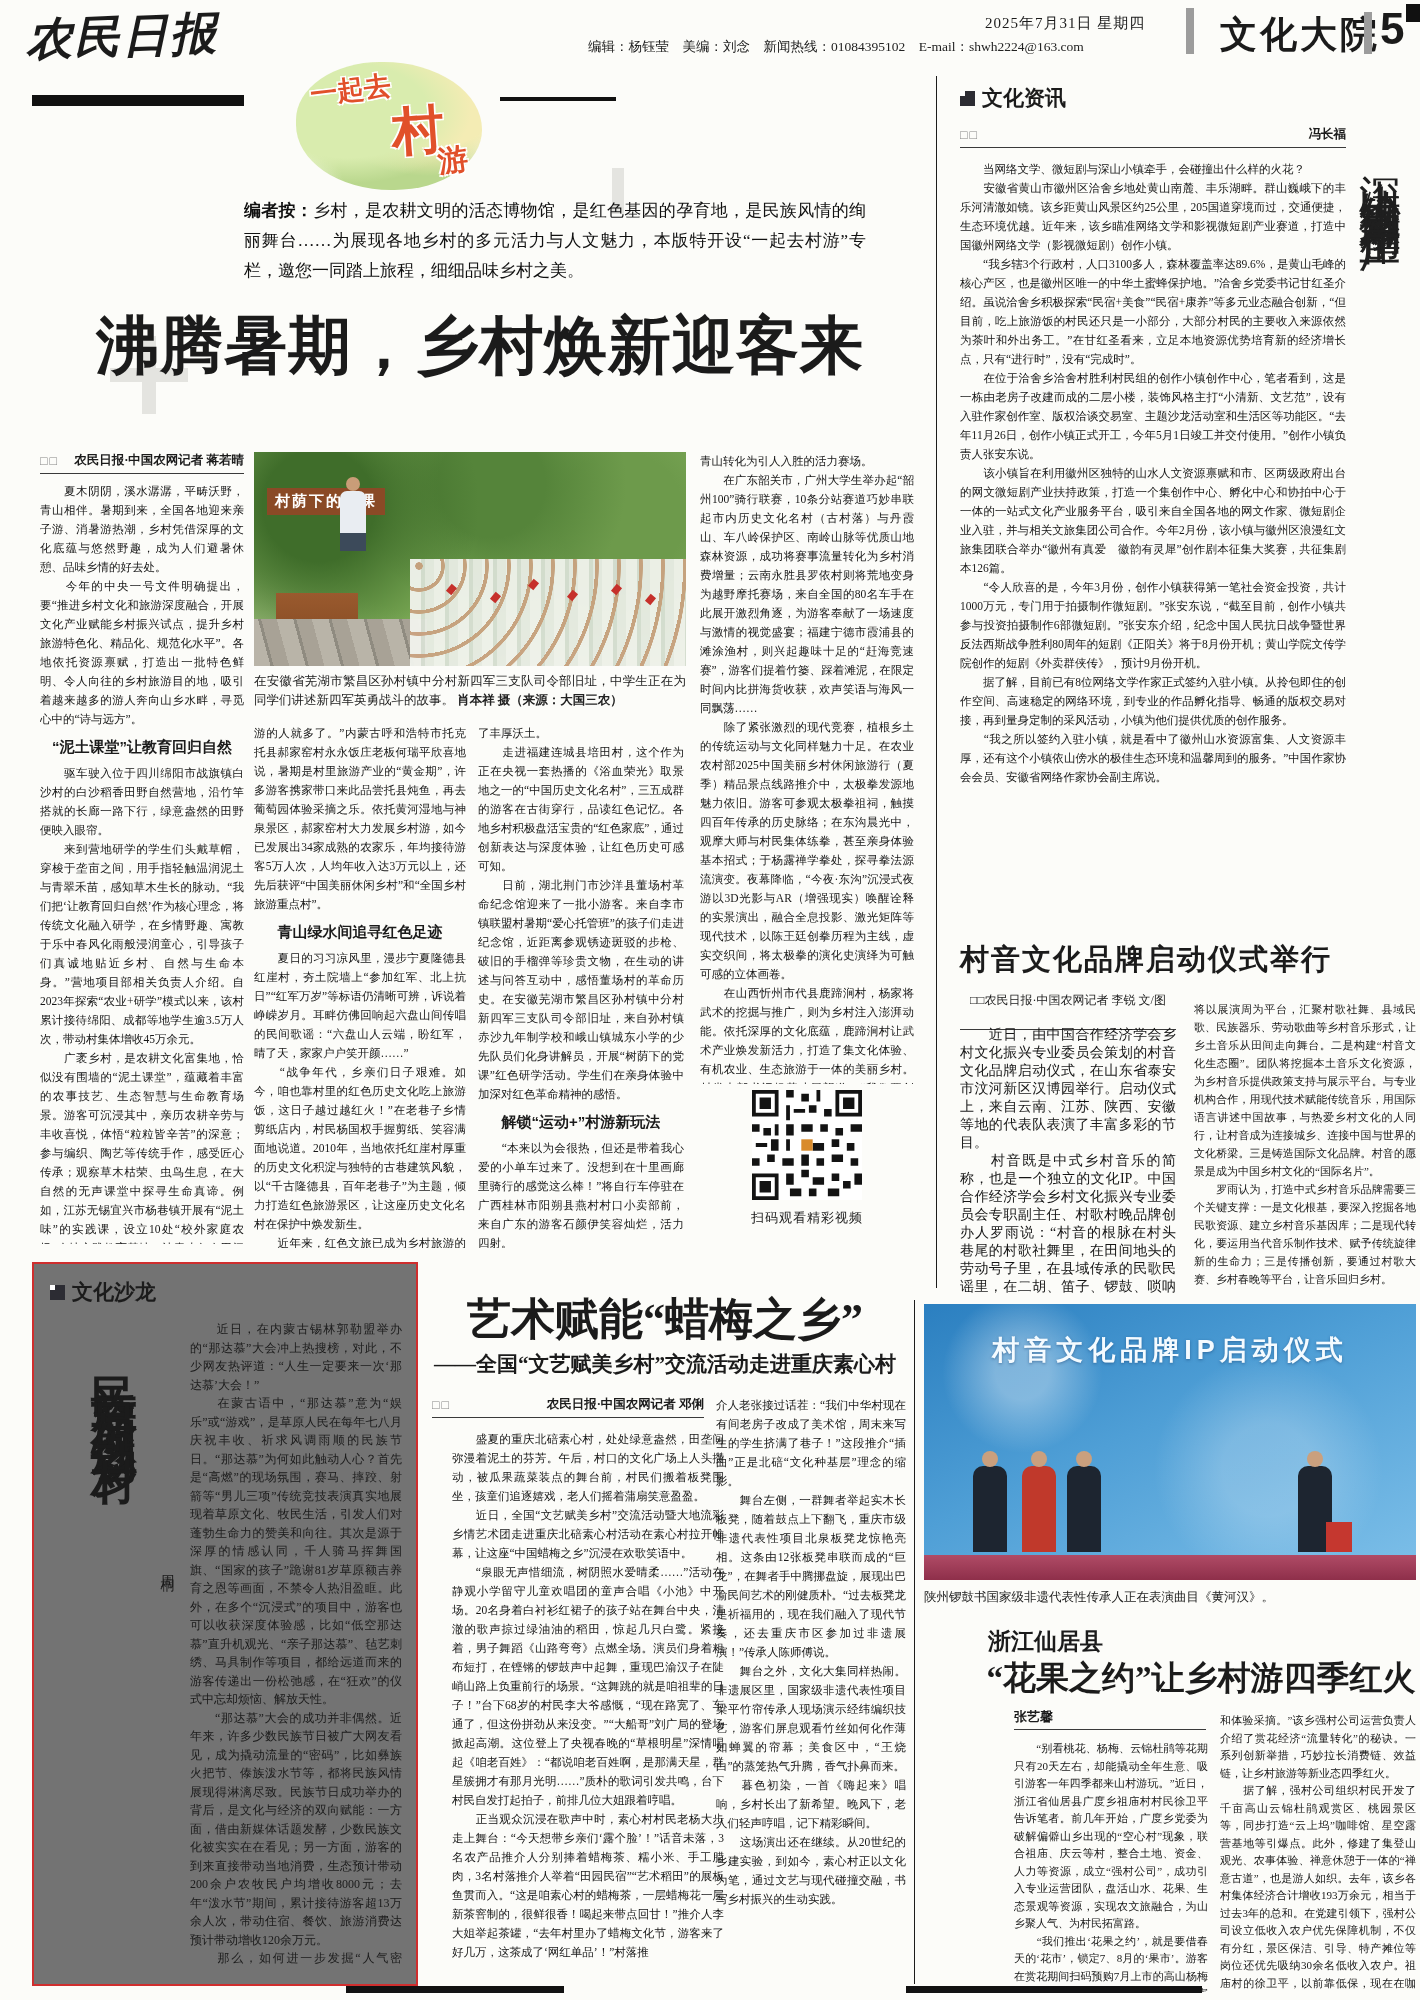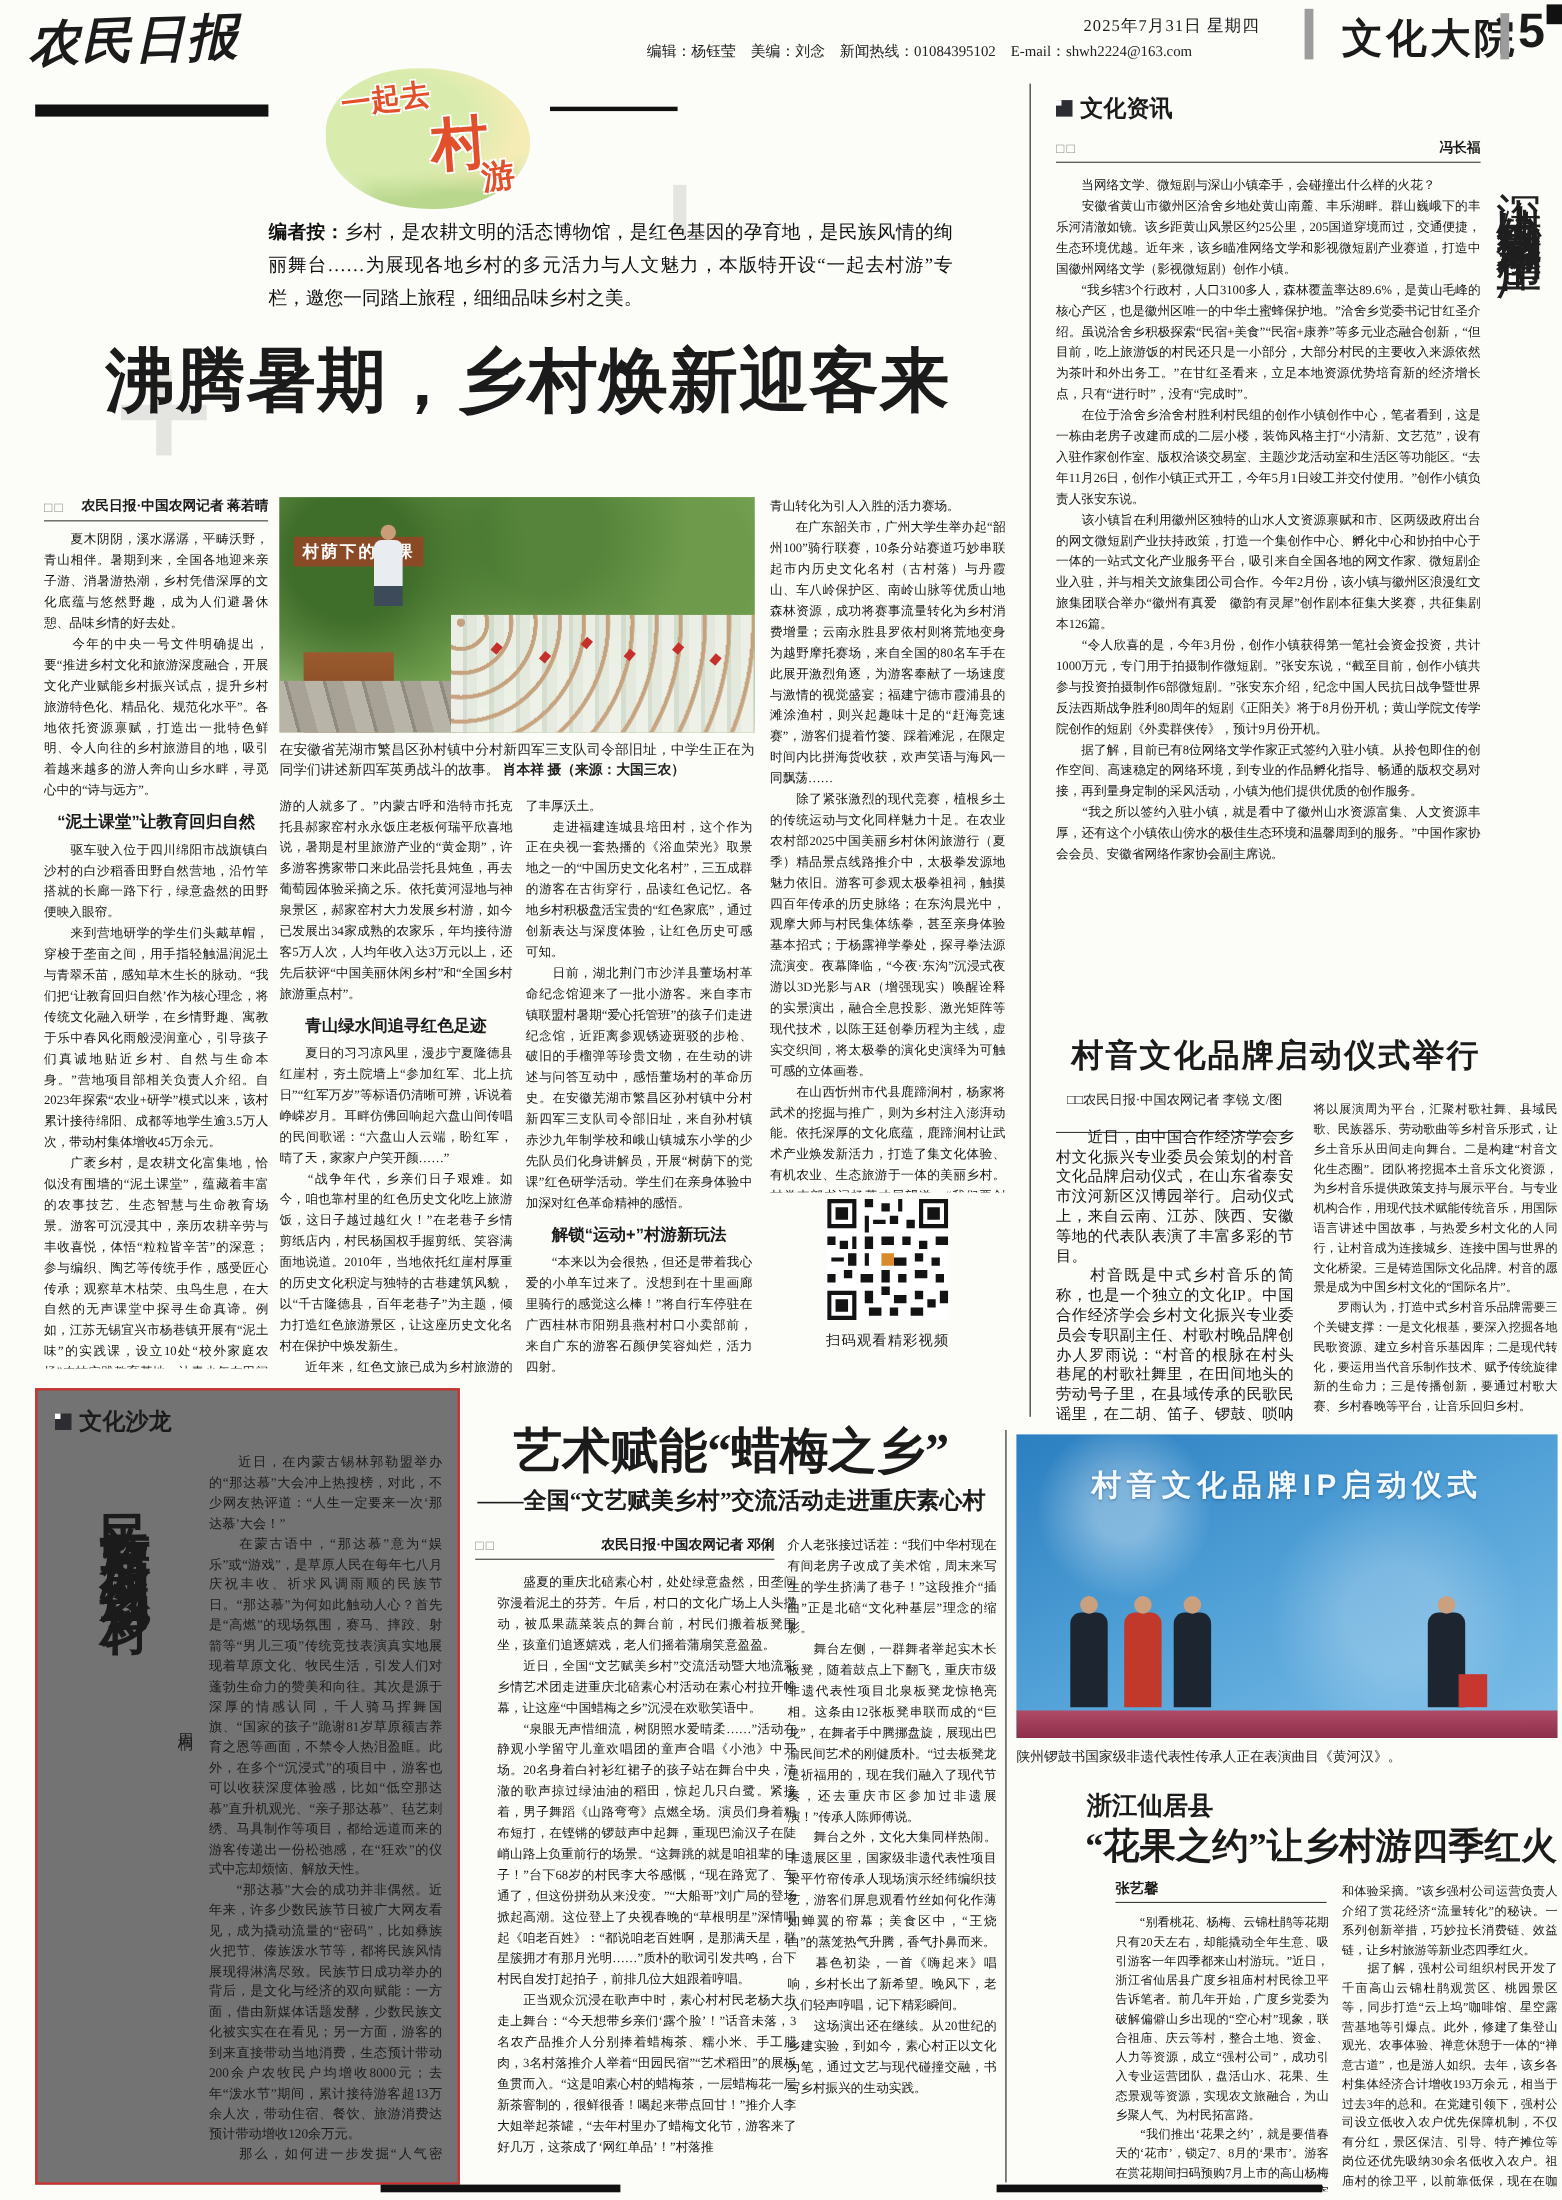--- a/index.html
+++ b/index.html
@@ -82,21 +82,21 @@
   .stool{position:absolute;right:13%;bottom:10%;width:26px;height:30px;background:#c5372f}
   
   .qrwrap{text-align:center}
   .qrcap{font-size:13px;margin-top:5px;letter-spacing:1px}
   .redbox{border:2.5px solid #cf2e2e;background:#737373}
   .salonbody{font-size:12px;line-height:18.5px;text-align:justify;white-space:pre-line;overflow:hidden}
   .vtitle{font-size:46px;font-weight:900;letter-spacing:9px;line-height:72px}
   .vhead2{font-size:42px;font-weight:500;letter-spacing:5px;color:#1f1f1f}
   .arthl{font-size:44px;font-weight:900;text-align:center;white-space:nowrap}
   .artsub{font-size:21px;font-weight:600;text-align:center;white-space:nowrap}
-  .cyhl{font-size:29px;font-weight:700;text-align:right;letter-spacing:2px;white-space:nowrap}
+  .cyhl{font-size:29px;font-weight:700;text-align:left;letter-spacing:2px;white-space:nowrap}
   .xjkick{font-size:23px;font-weight:800}
   .xjhl{font-size:33px;font-weight:900;white-space:nowrap}
   .hbar{background:#111}
   .grayplus{background:#e4e4e0}
 </style>
 </head>
 <body>
 
 <div class="abs" style="left:0;top:0;width:1420px;height:66px">
   <div class="abs masthead" style="left:26px;top:6px">农民日报</div>

